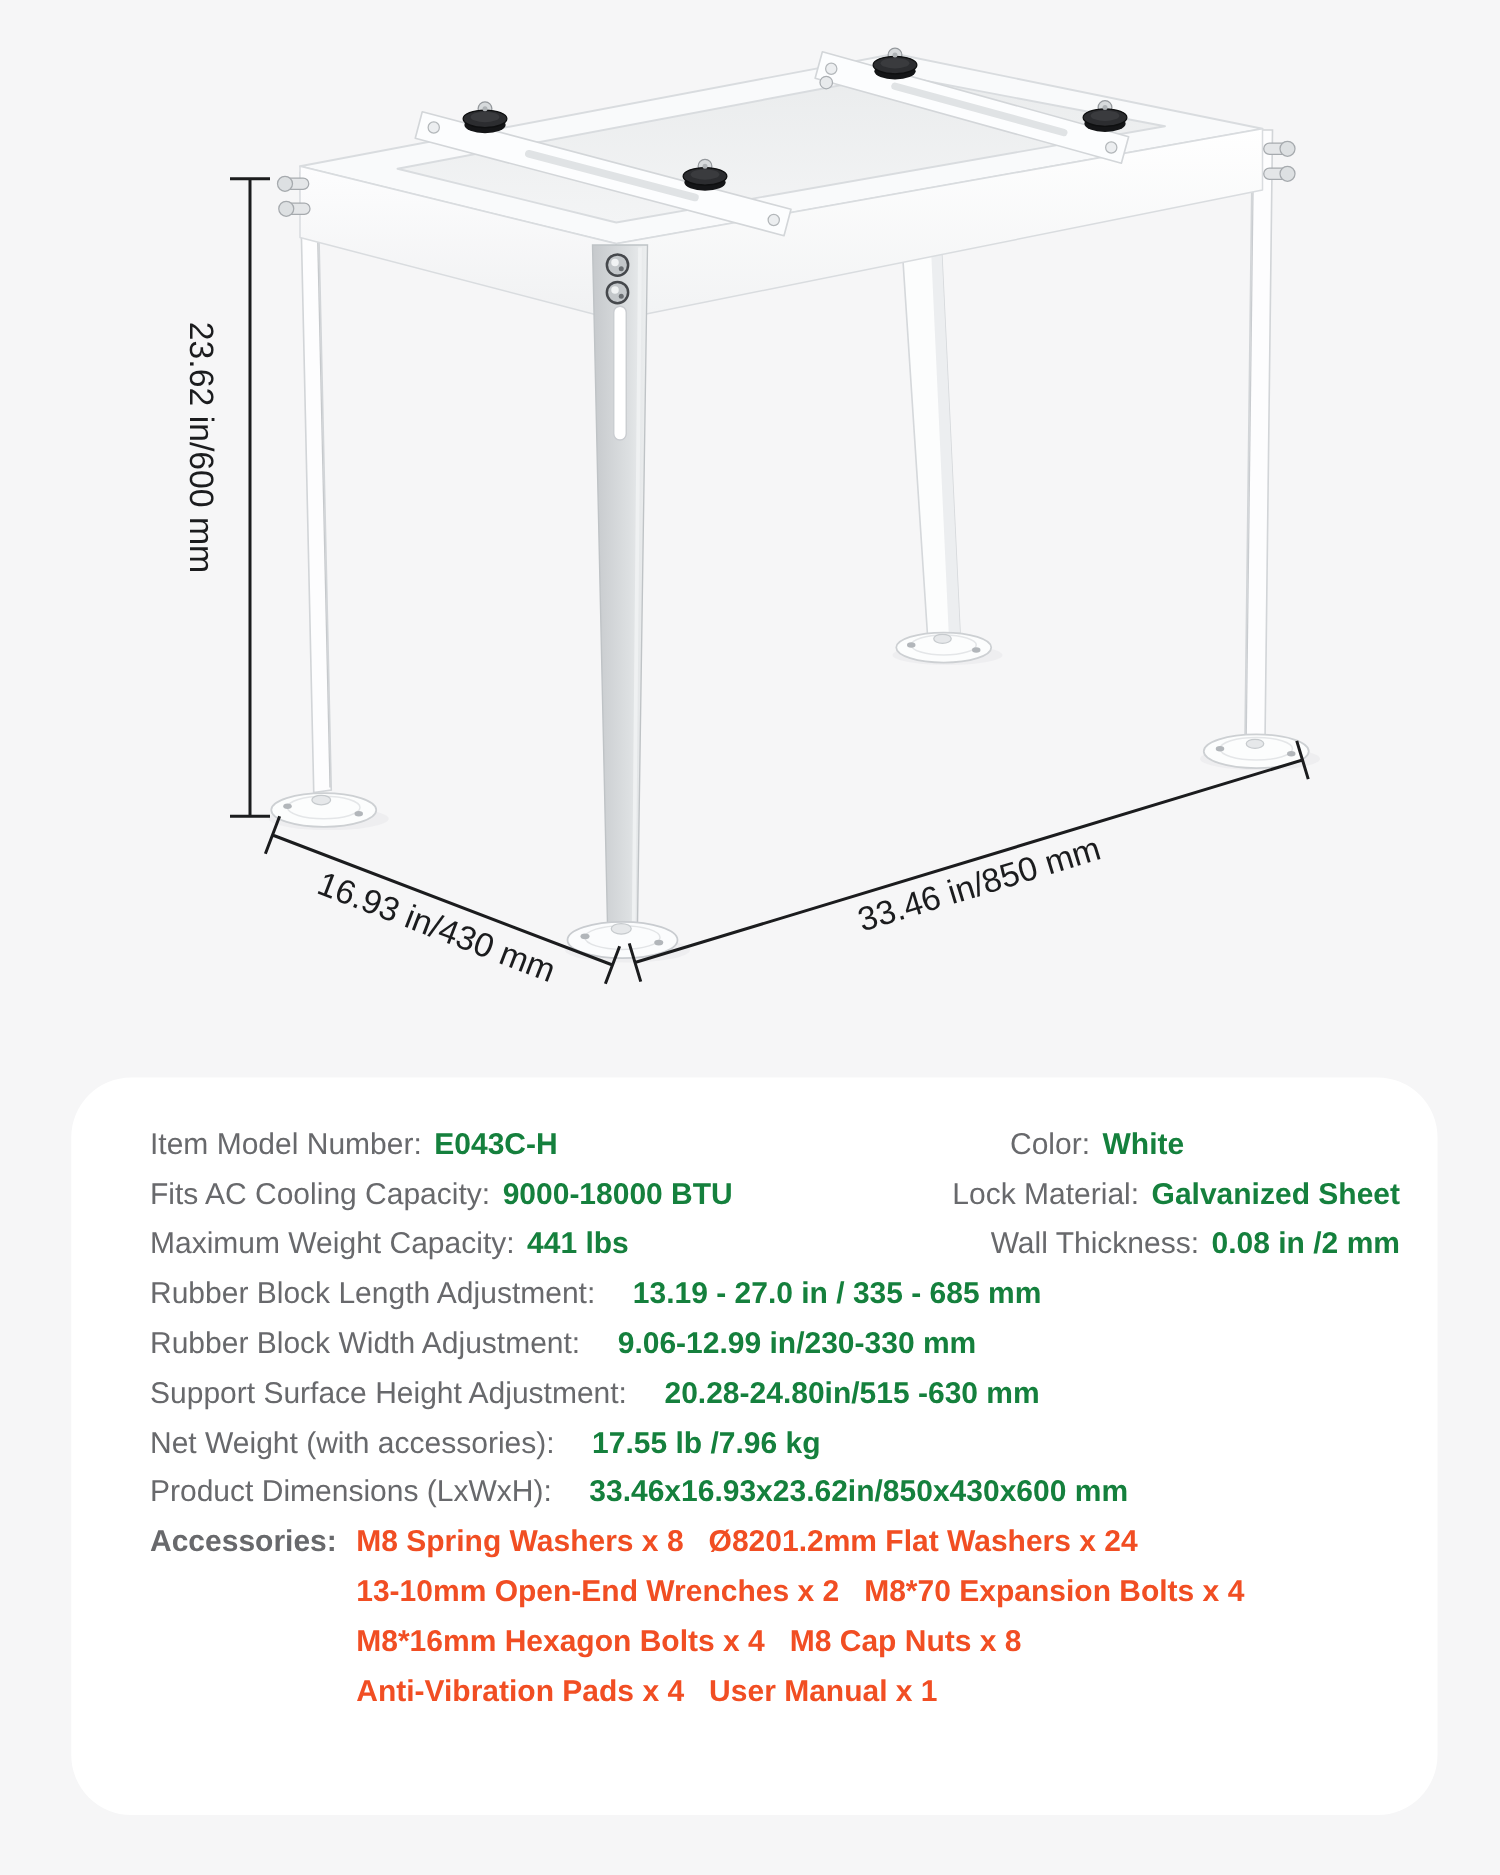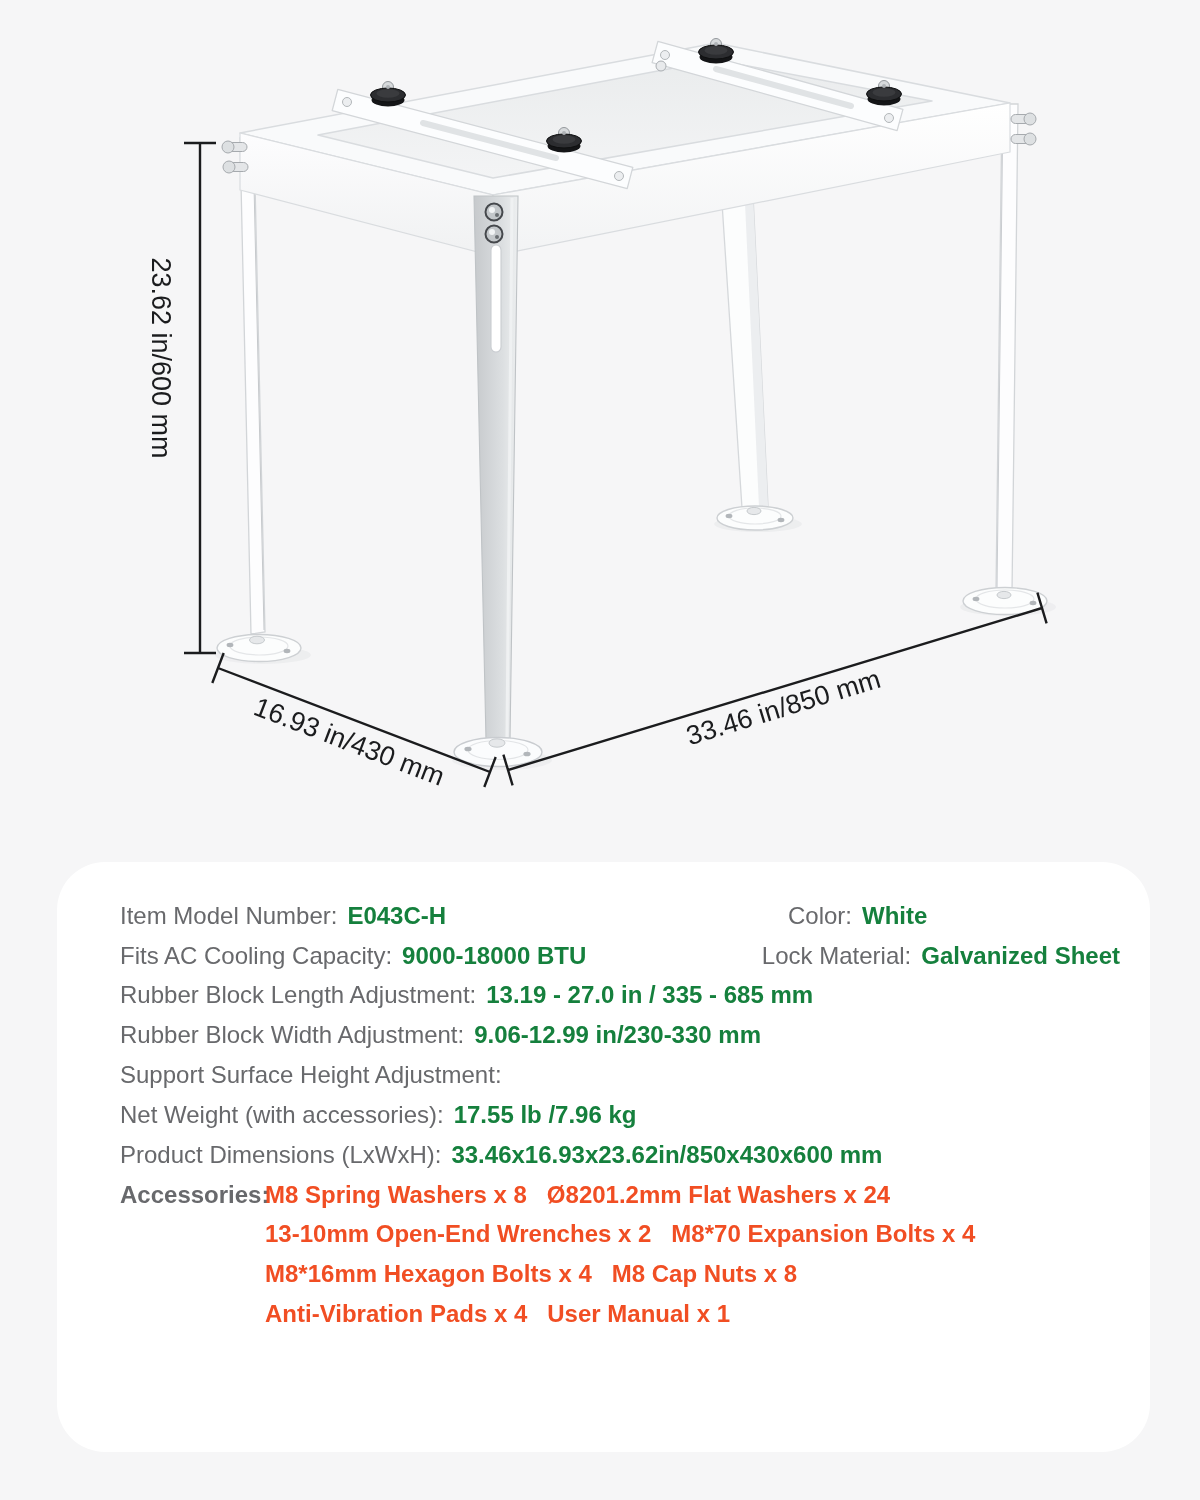--- a/index.html
+++ b/index.html
@@ -9,21 +9,21 @@
     font-family:"Liberation Sans", sans-serif;
   }
   .stage{position:absolute;left:0;top:0;width:1200px;height:840px;}
   .stage svg{display:block;}
 
   .spec-panel{
     position:absolute;left:57px;top:862px;width:1093px;height:590px;
     background:#ffffff;border-radius:48px;box-sizing:border-box;
     padding:34px 30px 0 63px;
   }
-  .row{display:flex;align-items:center;height:39.8px;font-size:24px;line-height:1;}
+  .row{display:flex;align-items:center;height:39.8px;font-size:24px;line-height:1;gap:20px;}
   .cell-left{width:625px;display:flex;align-items:center;}
   .cell-right{display:flex;align-items:center;margin-left:43px;}
   .lab{color:#68696c;font-weight:400;white-space:pre;}
   .val{color:#15803d;font-weight:700;margin-left:10px;white-space:pre;}
   .acc-row{height:auto;align-items:flex-start;}
   .acc-label{width:145px;line-height:39.8px;font-weight:bold;}
   .acc-lines{display:flex;flex-direction:column;}
   .acc-line{color:#f14e23;font-weight:700;font-size:24px;line-height:39.8px;white-space:pre;}
 
   text{font-family:"Liberation Sans", sans-serif;}
@@ -208,31 +208,42 @@
     <div class="cell-left">
       <span class="lab">Fits AC Cooling Capacity:</span>
       <span class="val">9000-18000 BTU</span>
     </div>
     <div class="cell-right">
       <span class="lab">Lock Material:</span>
       <span class="val">Galvanized Sheet</span>
     </div>
   </div>
 
+  <div class="row">
+    <div class="cell-left">
+      <span class="lab">Maximum Weight Capacity:</span>
+      <span class="val">441 lbs</span>
+    </div>
+    <div class="cell-right">
+      <span class="lab">Wall Thickness:</span>
+      <span class="val">0.08 in /2 mm</span>
+    </div>
+  </div>
 
   <div class="row">
     <span class="lab">Rubber Block Length Adjustment:</span>
     <span class="val">13.19 - 27.0 in / 335 - 685 mm</span>
   </div>
   <div class="row">
     <span class="lab">Rubber Block Width Adjustment:</span>
     <span class="val">9.06-12.99 in/230-330 mm</span>
   </div>
   <div class="row">
     <span class="lab">Support Surface Height Adjustment:</span>
+    <span class="val">20.28-24.80in/515 -630 mm</span>
   </div>
   <div class="row">
     <span class="lab">Net Weight (with accessories):</span>
     <span class="val">17.55 lb /7.96 kg</span>
   </div>
   <div class="row">
     <span class="lab">Product Dimensions (LxWxH):</span>
     <span class="val">33.46x16.93x23.62in/850x430x600 mm</span>
   </div>
 

